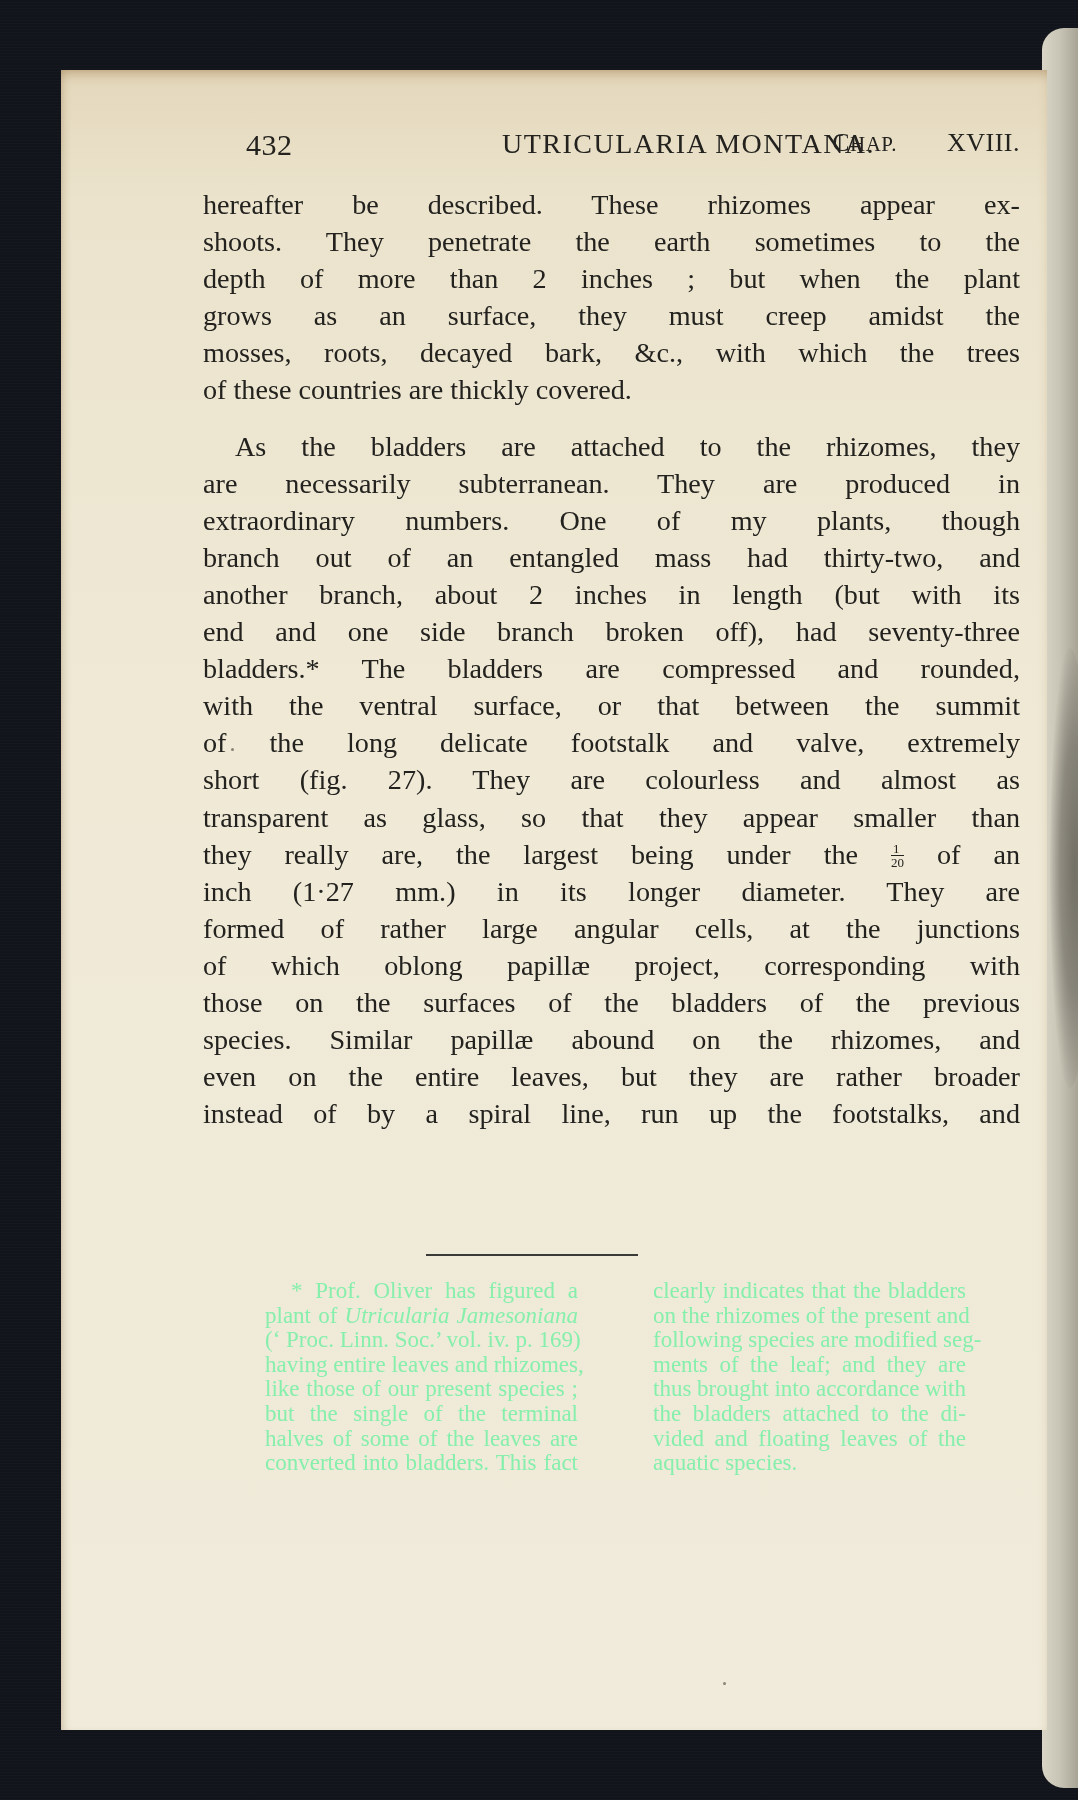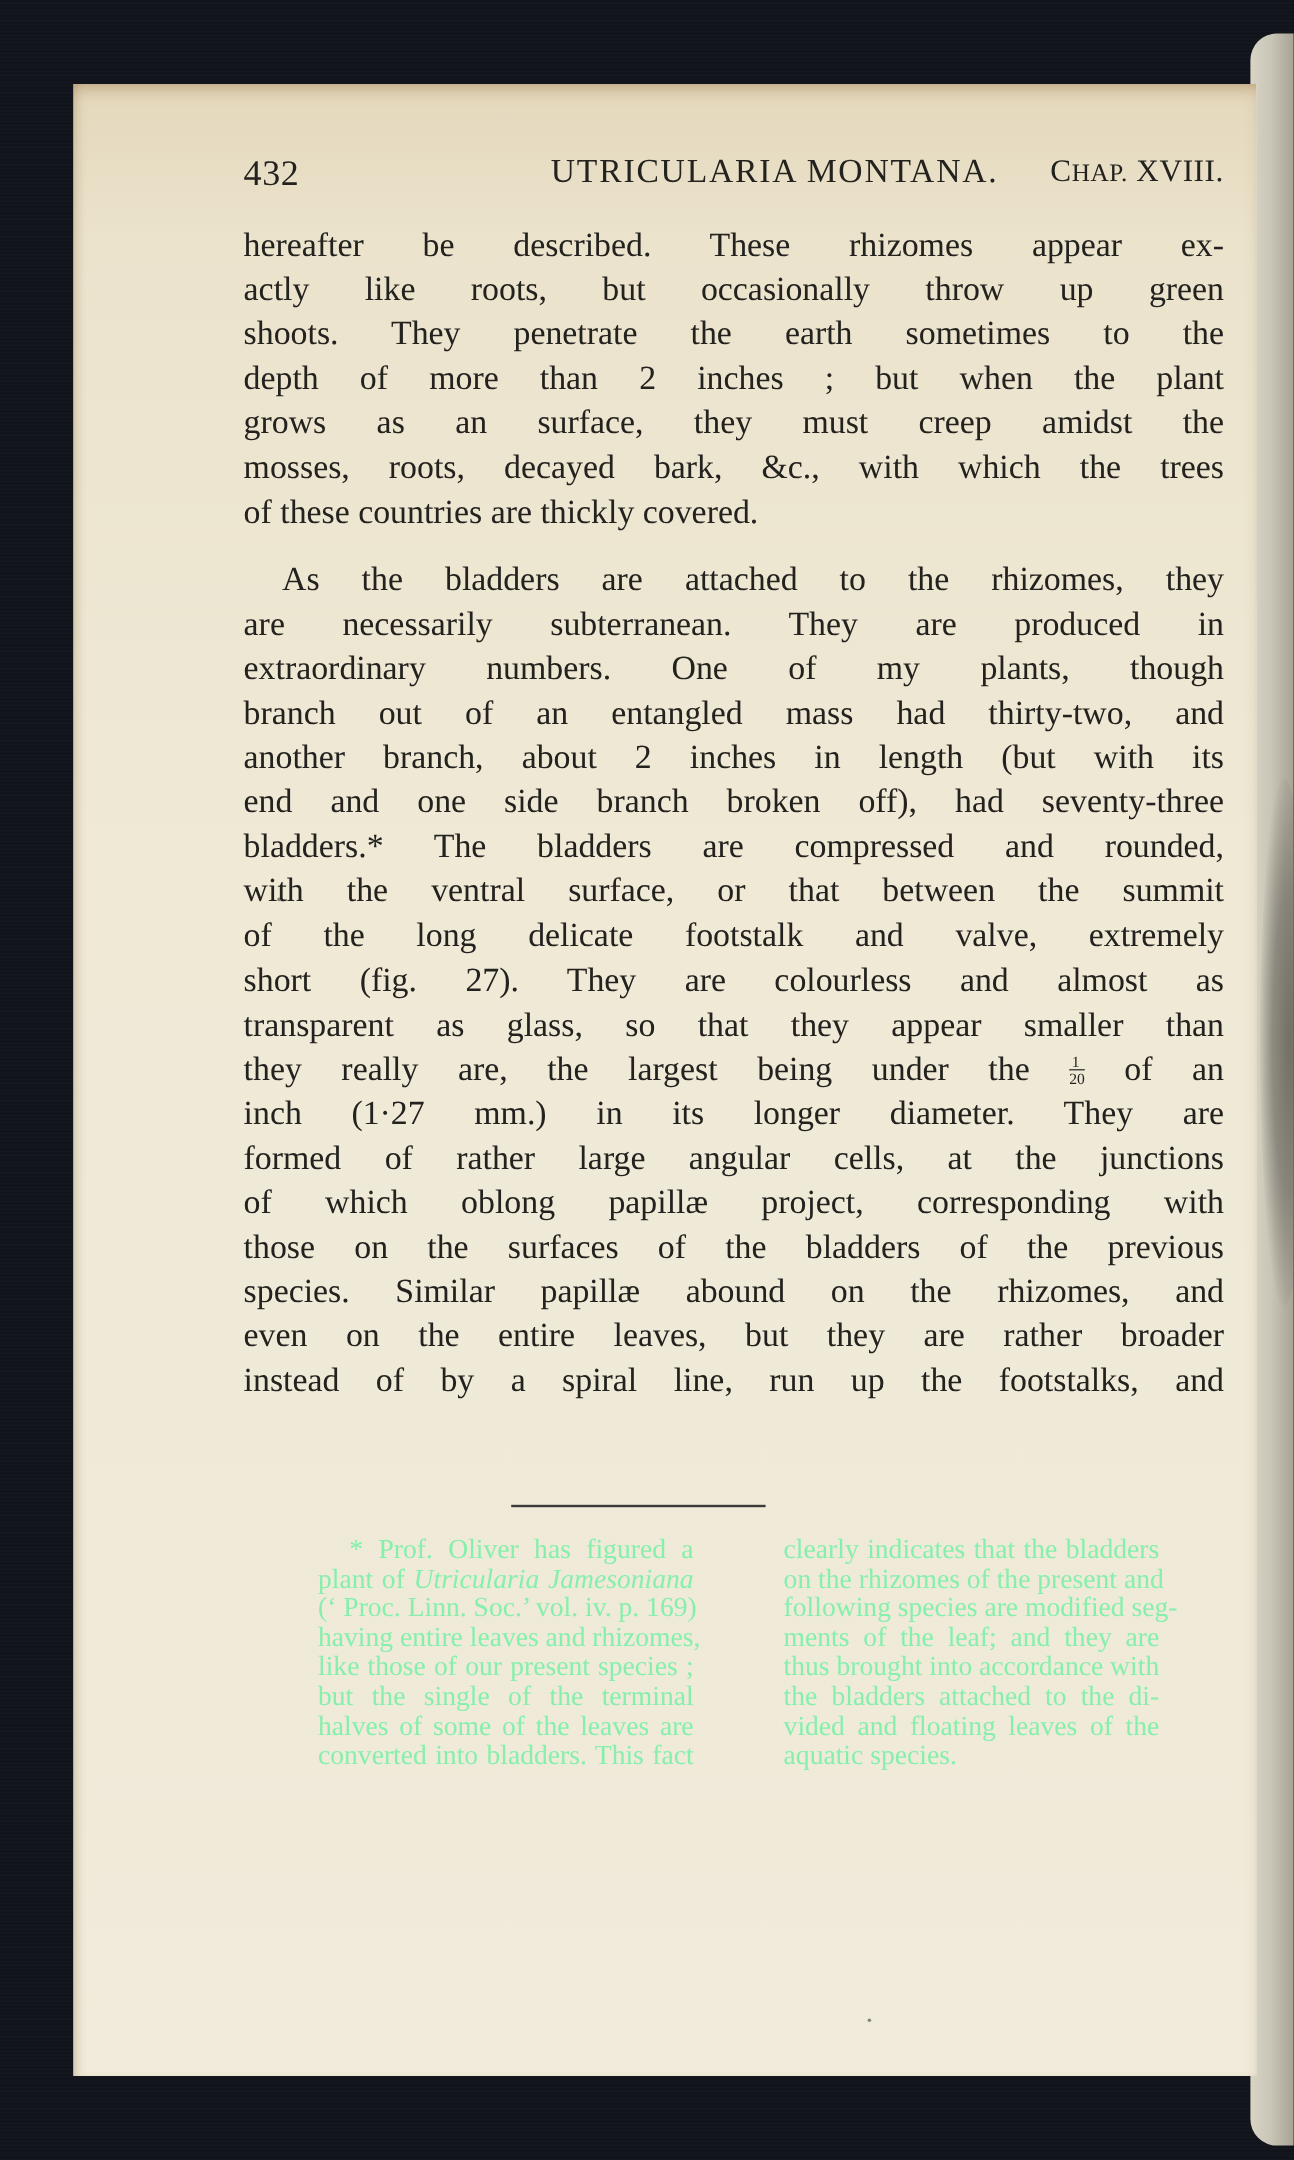--- a/index.html
+++ b/index.html
@@ -28,21 +28,21 @@
     .page {
       position:absolute; left:61px; top:70px; width:986px; height:1660px;
       background:linear-gradient(180deg,#e4d8bc 0%,#ebe3cc 8%,#efe9d6 40%,#f0ebda 100%);
       box-shadow: inset 0 8px 14px -6px rgba(150,110,60,0.55), inset 6px 0 10px -6px rgba(140,110,70,0.35);
       color:#23221f;
     }
     .running-head {
       position:absolute; top:128px; left:203px; width:817px; height:36px;
       font-size:27px; letter-spacing:0.5px;
     }
-    .running-head span { position:absolute; top:0; white-space:nowrap; }
+    .running-head span { position:absolute; top:0; white-space:nowrap;margin-left:43px; }
     .pageno { left:0; font-size:30px; }
     .rtitle { left:256px; font-size:28px; letter-spacing:1.5px; top:4px; }
     .chap { right:0; font-size:26px; }
     .chap small { font-size:21px; }
     .body-text {
       position:absolute; left:203px; top:186px; width:817px;
       font-size:28.2px; line-height:37.1px;
     }
     .line {
       display:block; text-align:justify; text-align-last:justify; white-space:nowrap;
@@ -83,21 +83,20 @@
 
 <div style="position:absolute;left:0;top:0;width:1078px;height:1800px;color:#23221f;">
   <div class="running-head">
     <span class="pageno">432</span>
     <span class="rtitle">UTRICULARIA MONTANA.</span>
     <span class="chap"><span style="position:static">C</span><small>HAP.</small><span style="position:static"> XVIII.</span></span>
   </div>
 
   <div class="body-text">
     <span class="line">hereafter be described.  These rhizomes appear ex-</span>
-    <span class="line">actly like roots, but occasionally throw up green</span>
     <span class="line">shoots.  They penetrate the earth sometimes to the</span>
     <span class="line">depth of more than 2 inches ; but when the plant</span>
     <span class="line">grows as an surface, they must creep amidst the</span>
     <span class="line">mosses, roots, decayed bark, &amp;c., with which the trees</span>
     <span class="line last">of these countries are thickly covered.</span>
     <span class="line indent">As the bladders are attached to the rhizomes, they</span>
     <span class="line">are necessarily subterranean.  They are produced in</span>
     <span class="line">extraordinary numbers.  One of my plants, though</span>
     <span class="line">branch out of an entangled mass had thirty-two, and</span>
     <span class="line">another branch, about 2 inches in length (but with its</span>

